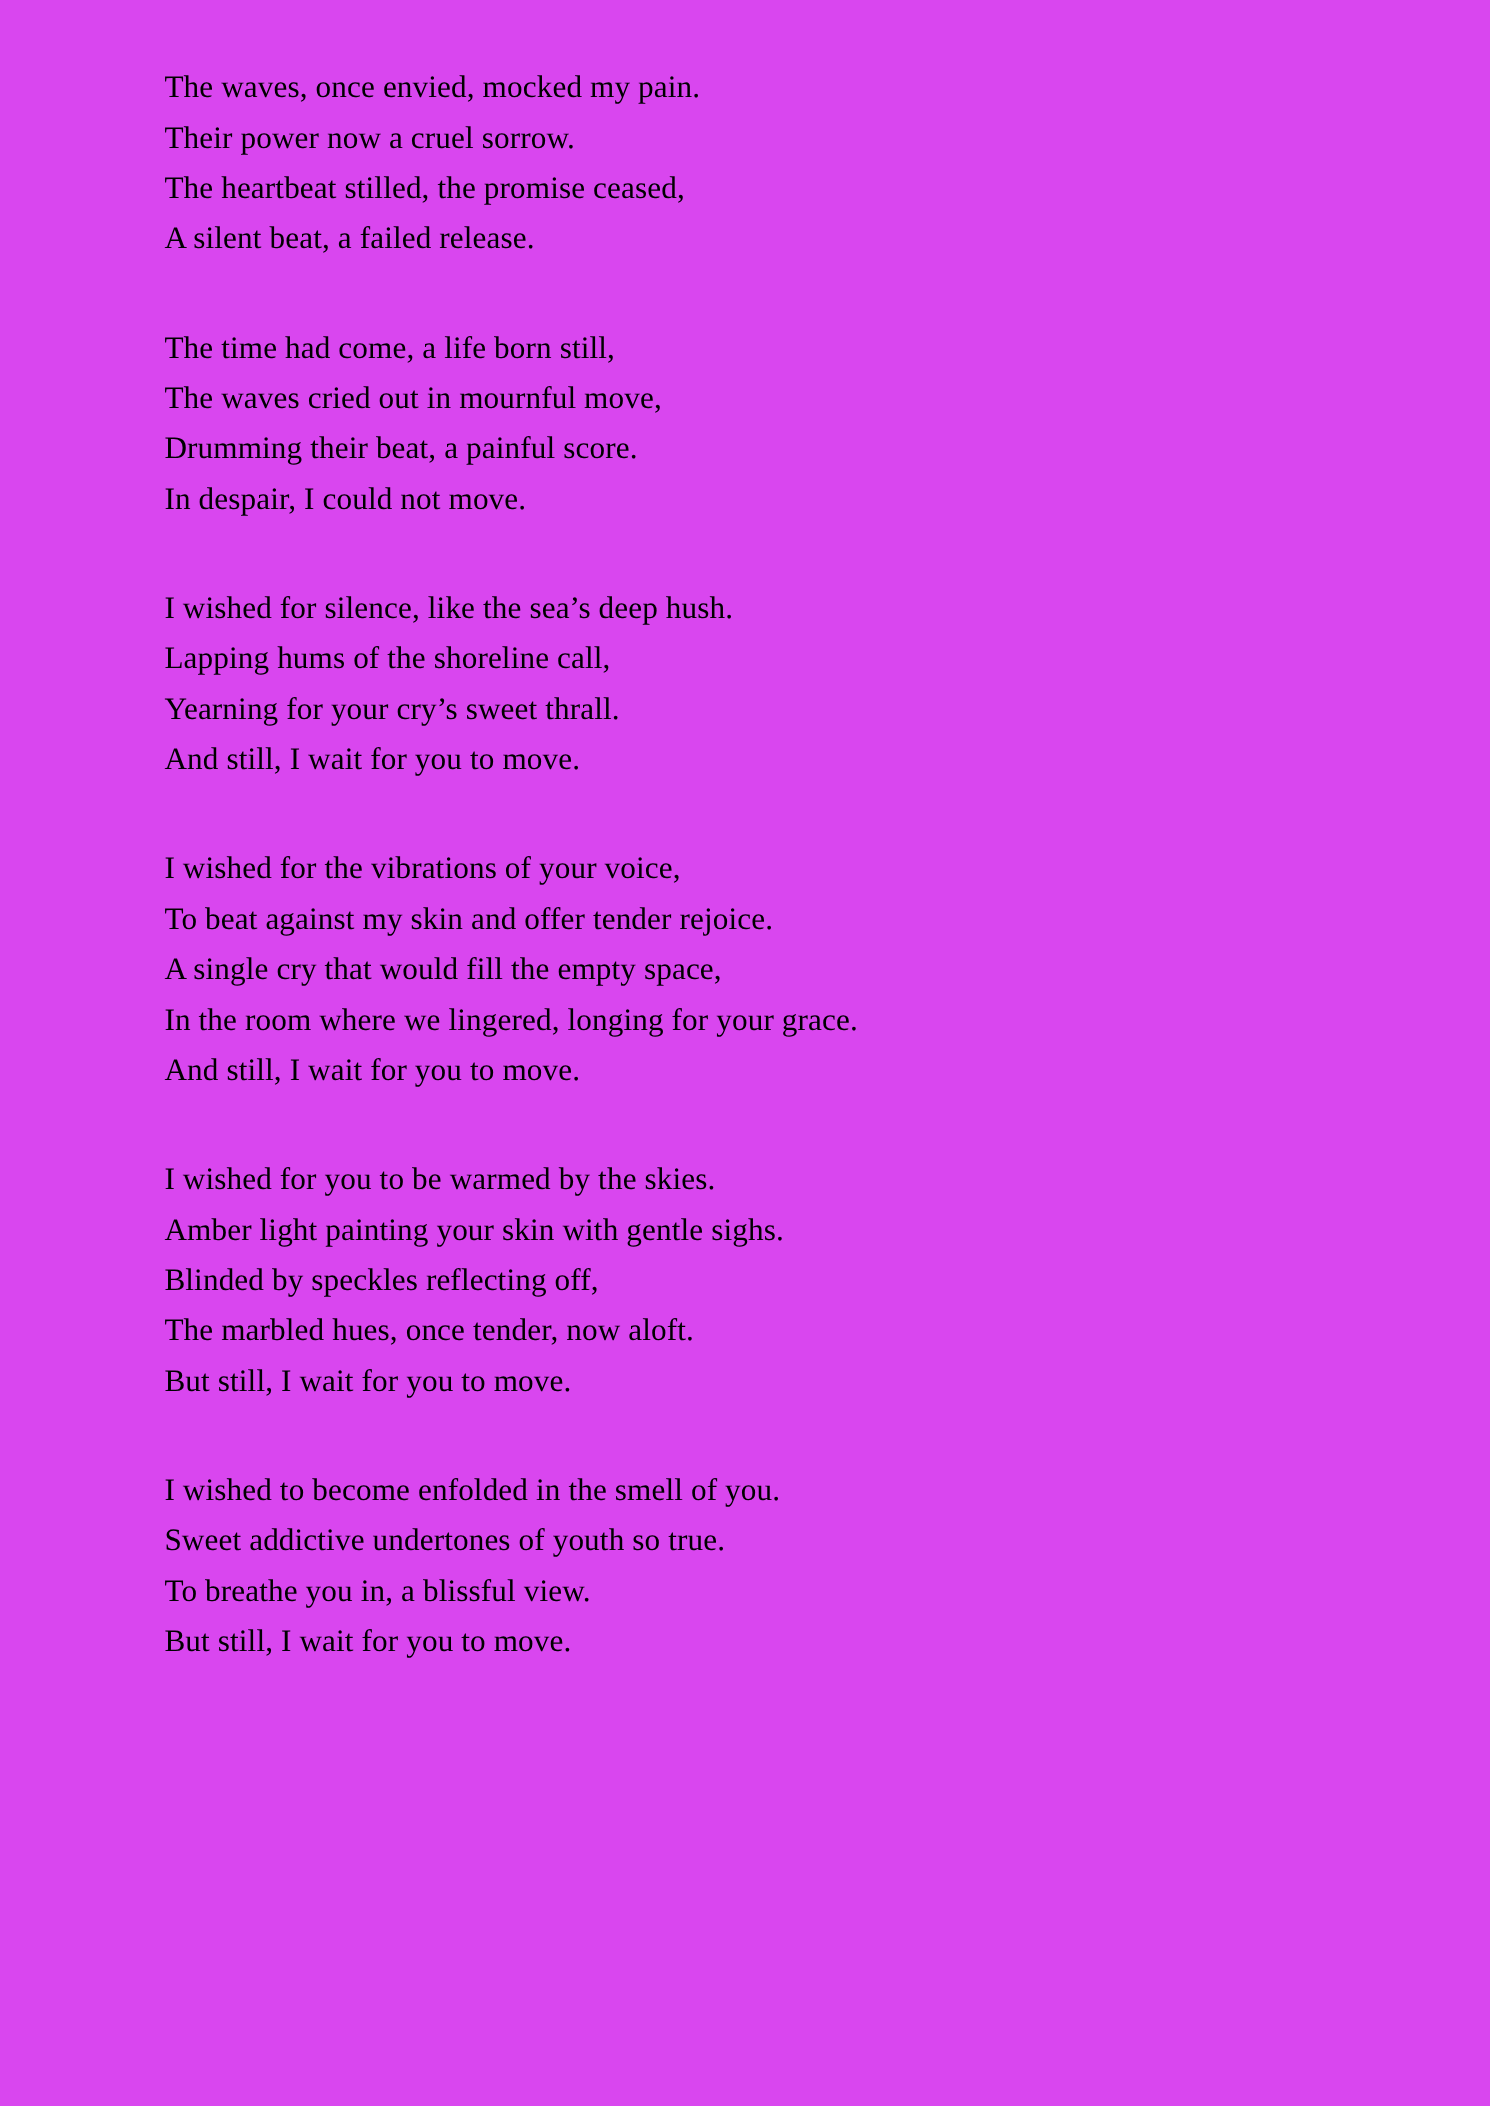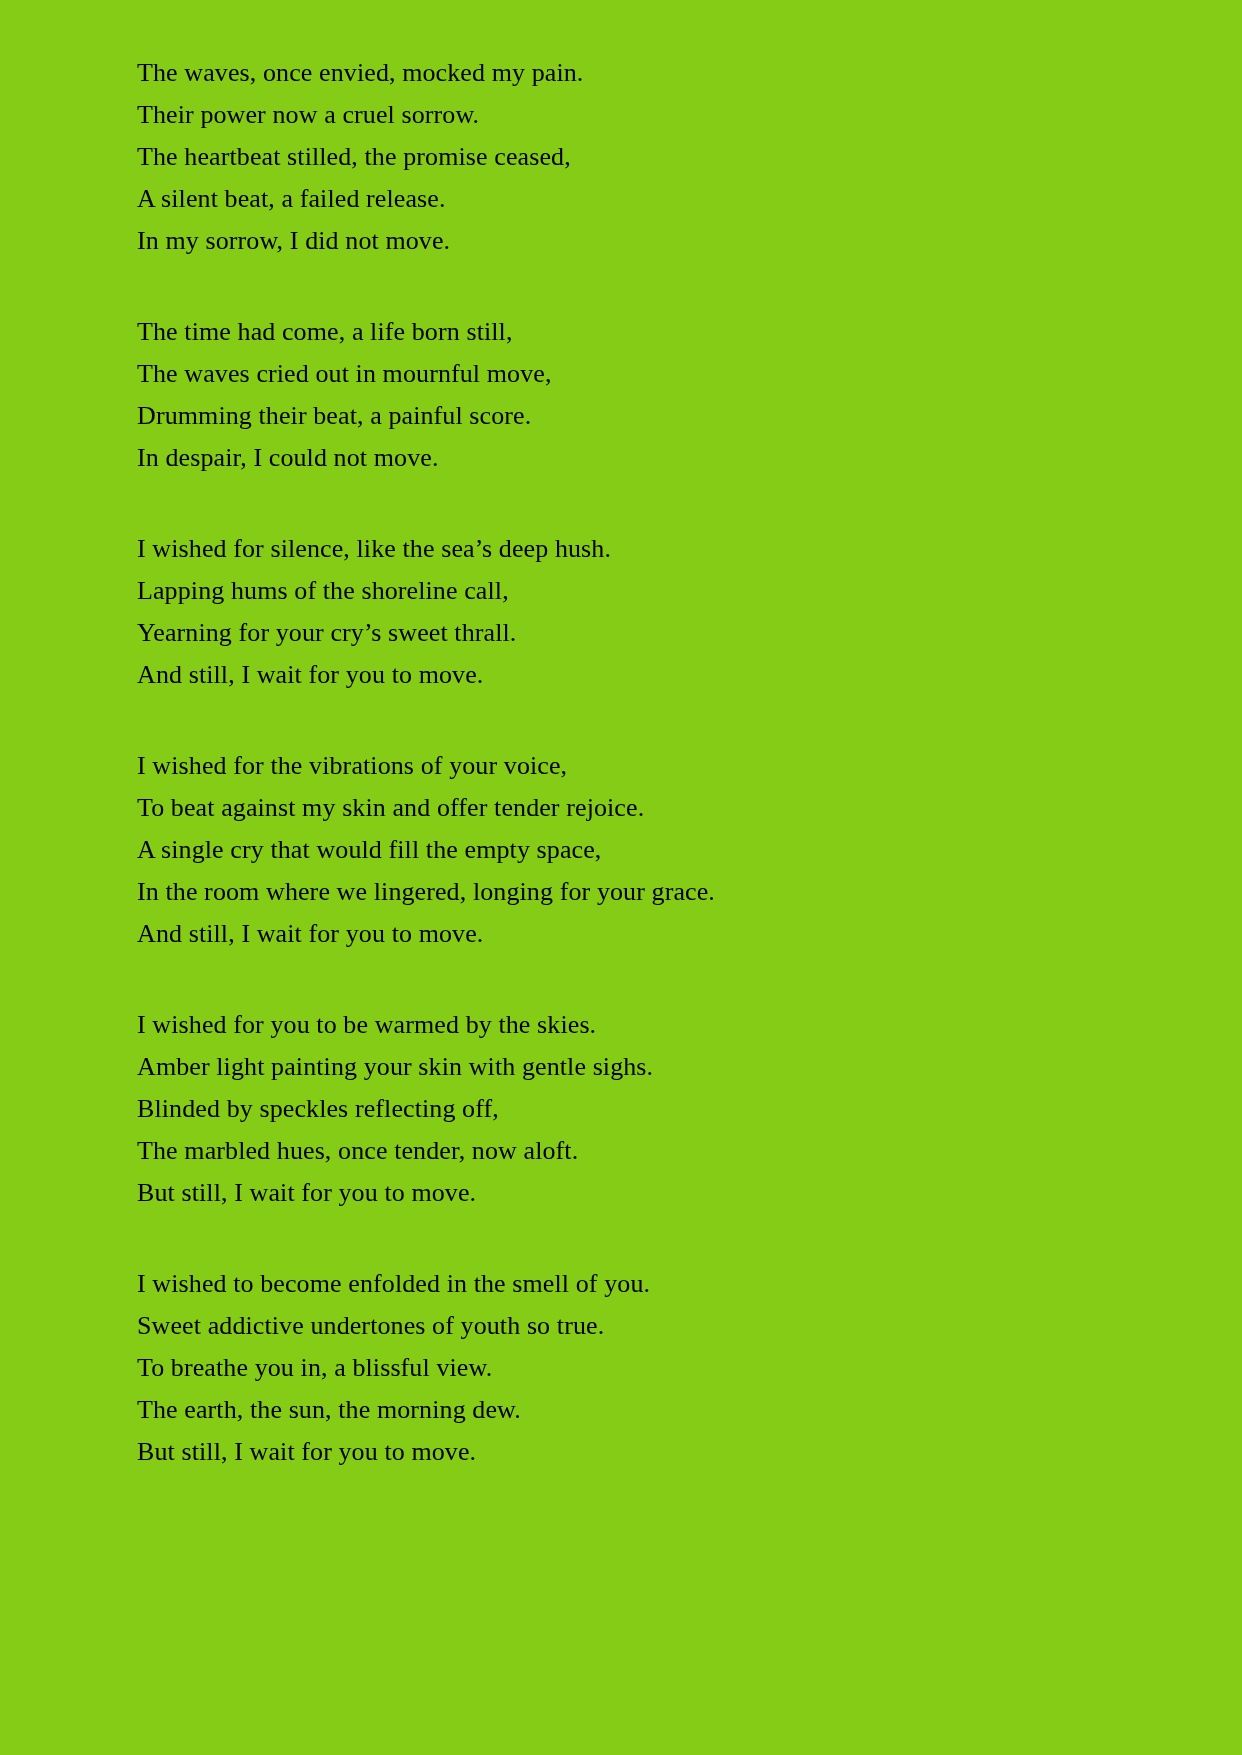--- a/index.html
+++ b/index.html
@@ -9,21 +9,21 @@
   }
   body {
     width: 1242px;
     height: 1755px;
     overflow: hidden;
     font-family: "Liberation Serif", "DejaVu Serif", serif;
   }
   .page {
     width: 1242px;
     height: 1755px;
-    background: #84cc16;
+    background: #d946ef;
     box-sizing: border-box;
     padding: 52px 80px 0 137px;
   }
   .stanza {
     margin: 0 0 49px 0;
   }
   .stanza:last-child {
     margin-bottom: 0;
     margin-top: 12px;
   }
@@ -40,21 +40,20 @@
 </head>
 <body>
 
 <div class="page">
 
   <div class="stanza">
     <p class="line">The waves, once envied, mocked my pain.</p>
     <p class="line">Their power now a cruel sorrow.</p>
     <p class="line">The heartbeat stilled, the promise ceased,</p>
     <p class="line">A silent beat, a failed release.</p>
-    <p class="line">In my sorrow, I did not move.</p>
   </div>
 
   <div class="stanza">
     <p class="line">The time had come, a life born still,</p>
     <p class="line">The waves cried out in mournful move,</p>
     <p class="line">Drumming their beat, a painful score.</p>
     <p class="line">In despair, I could not move.</p>
   </div>
 
   <div class="stanza">
@@ -77,17 +76,16 @@
     <p class="line">Amber light painting your skin with gentle sighs.</p>
     <p class="line">Blinded by speckles reflecting off,</p>
     <p class="line">The marbled hues, once tender, now aloft.</p>
     <p class="line">But still, I wait for you to move.</p>
   </div>
 
   <div class="stanza">
     <p class="line">I wished to become enfolded in the smell of you.</p>
     <p class="line">Sweet addictive undertones of youth so true.</p>
     <p class="line">To breathe you in, a blissful view.</p>
-    <p class="line">The earth, the sun, the morning dew.</p>
     <p class="line">But still, I wait for you to move.</p>
   </div>
 
 </div>
 
 </body></html>

